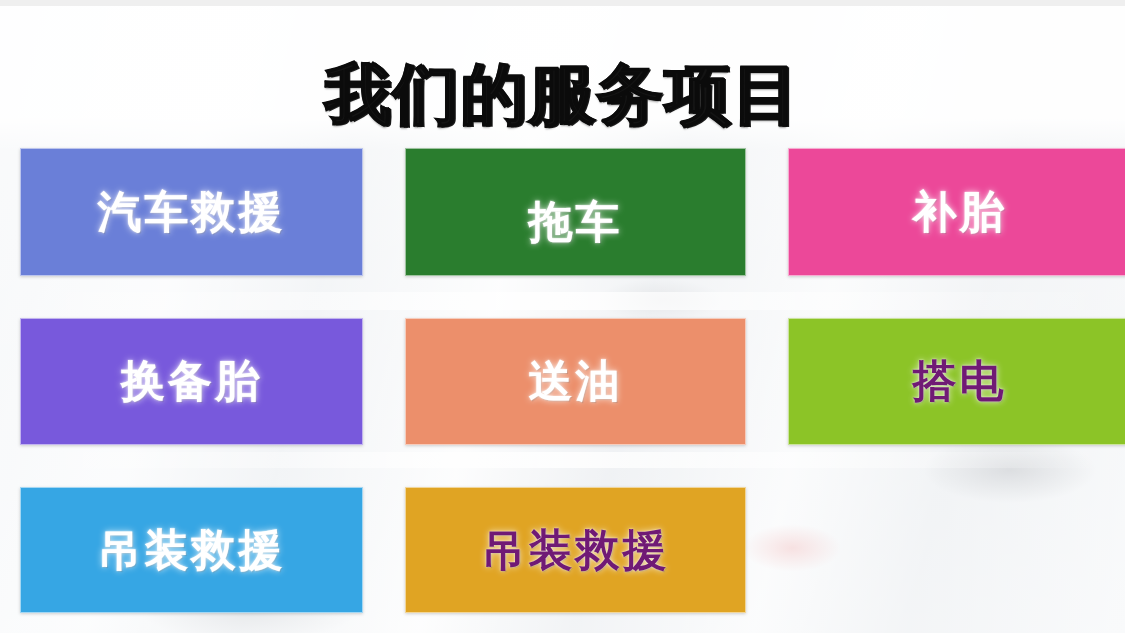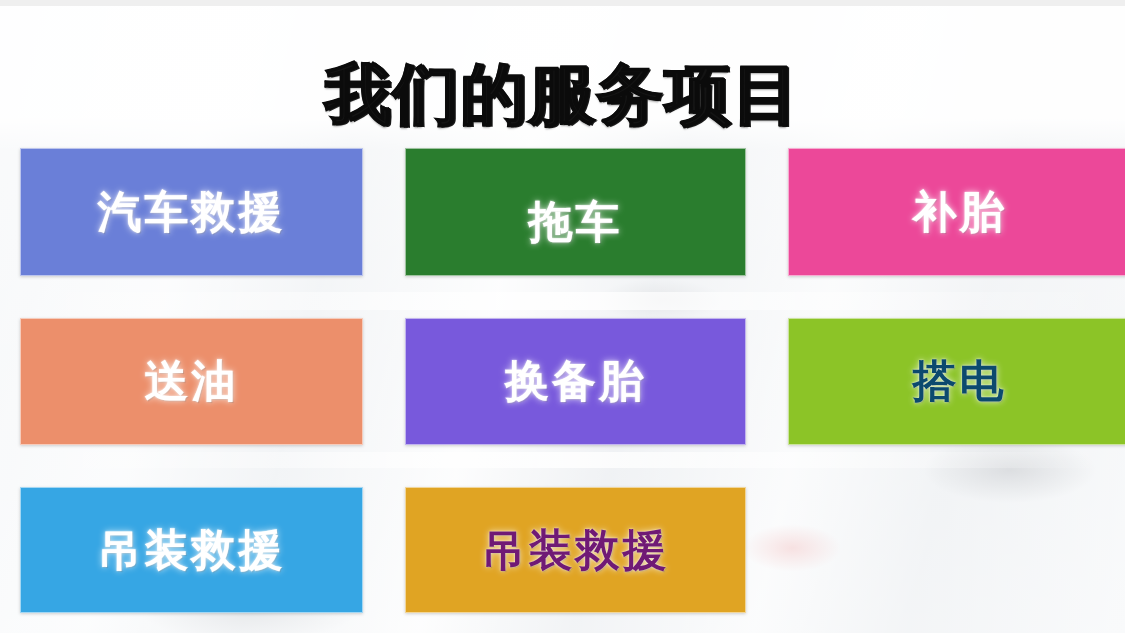--- a/index.html
+++ b/index.html
@@ -140,28 +140,28 @@
   <div class="grid">
     <div class="tile" style="background-color: rgb(106, 127, 216);">
       <span class="tile-label" style="color: rgb(255, 255, 255);">汽车救援</span>
     </div>
     <div class="tile" style="background-color: rgb(42, 125, 46);">
       <span class="tile-label" style="color: rgb(255, 255, 255); margin-top: 20px;">拖车</span>
     </div>
     <div class="tile" style="background-color: #ec4899;">
       <span class="tile-label" style="color: rgb(255, 255, 255);">补胎</span>
     </div>
+    <div class="tile" style="background-color: rgb(120, 89, 220);">
+      <span class="tile-label" style="color: rgb(255, 255, 255);">换备胎</span>
+    </div>
     <div class="tile" style="background-color: rgb(236, 143, 107);">
       <span class="tile-label" style="color: rgb(255, 255, 255);">送油</span>
     </div>
-    <div class="tile" style="background-color: rgb(120, 89, 220);">
-      <span class="tile-label" style="color: rgb(255, 255, 255);">换备胎</span>
-    </div>
     <div class="tile" style="background-color: rgb(140, 196, 39);">
-      <span class="tile-label" style="color: #0c4a6e;">搭电</span>
+      <span class="tile-label" style="color: #701a75;">搭电</span>
     </div>
     <div class="tile" style="background-color: rgb(54, 166, 228);">
       <span class="tile-label" style="color: rgb(255, 255, 255);">吊装救援</span>
     </div>
     <div class="tile" style="background-color: rgb(224, 164, 35);">
       <span class="tile-label" style="color: #701a75;">吊装救援</span>
     </div>
   </div>
 
 </div>

